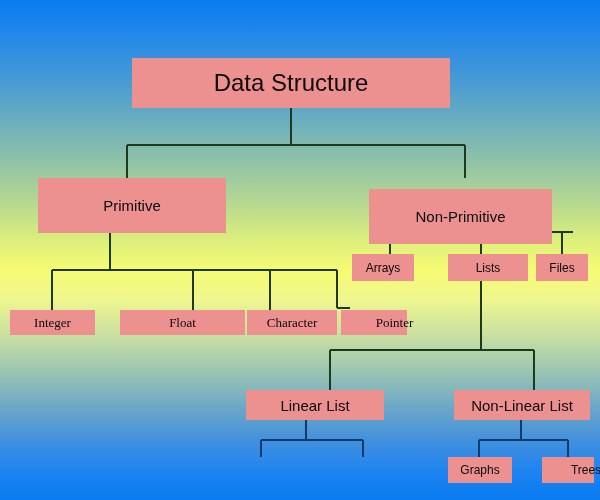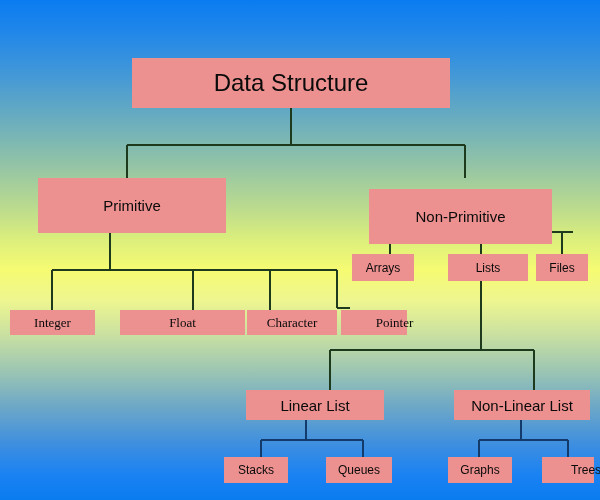--- a/index.html
+++ b/index.html
@@ -148,27 +148,21 @@
   </div>
 
   <div class="node lvl5" style="left:246px; top:390px; width:138px; height:30px;">
     <span>Linear List</span>
   </div>
 
   <div class="node lvl5" style="left:454px; top:390px; width:136px; height:30px;">
     <span>Non-Linear List</span>
   </div>
 
-  <div class="node lvl6" style="left:224px; top:457px; width:64px; height:26px;">
-    <span>Stacks</span>
-  </div>
 
-  <div class="node lvl6" style="left:326px; top:457px; width:66px; height:26px;">
-    <span>Queues</span>
-  </div>
 
   <div class="node lvl6" style="left:448px; top:457px; width:64px; height:26px;">
     <span>Graphs</span>
   </div>
 
   <div class="node lvl6" style="left:542px; top:457px; width:52px; height:26px;padding-left:36px;">
     <span>Trees</span>
   </div>
 
 </div>

